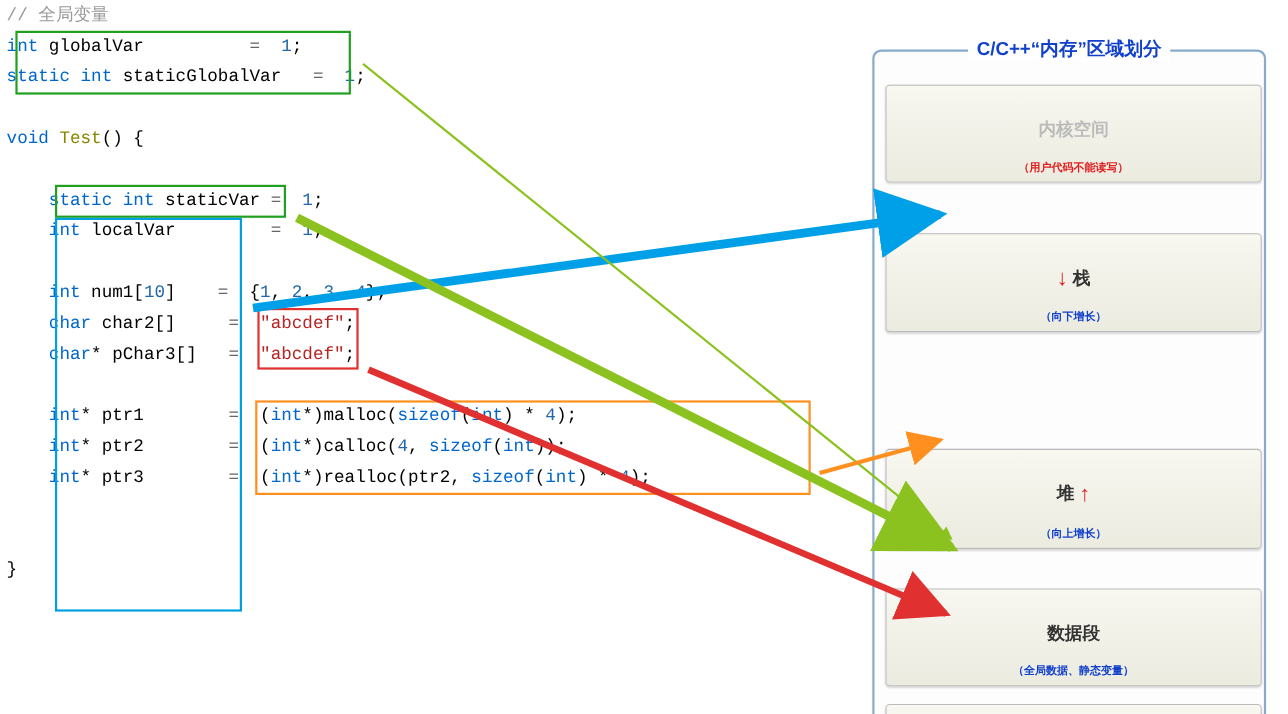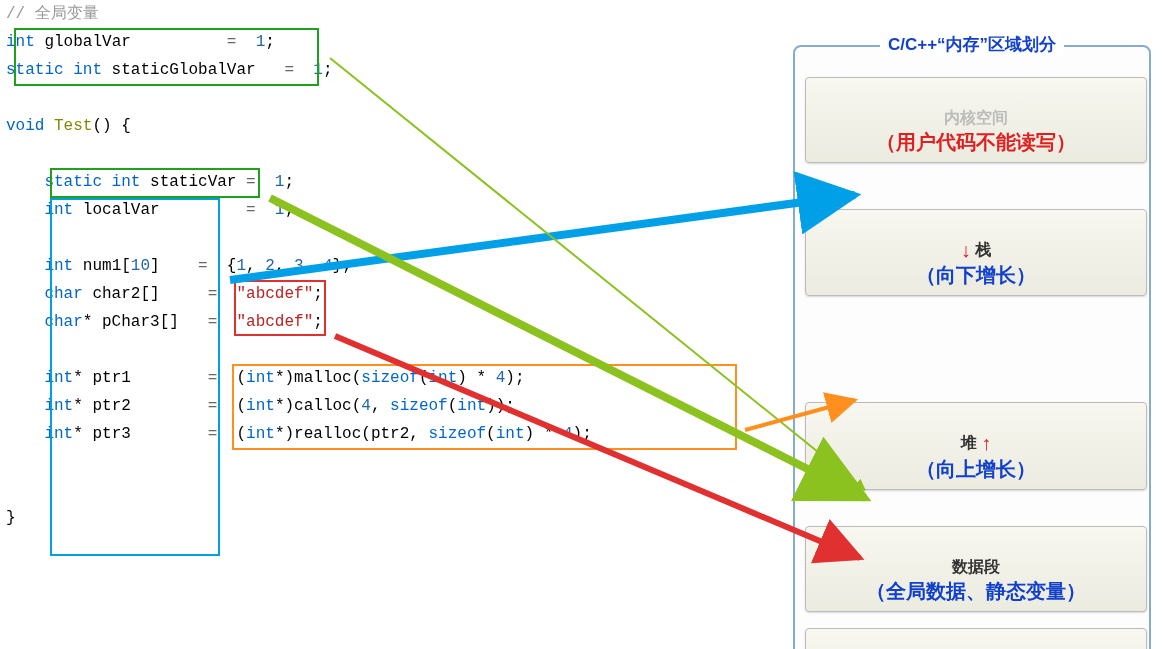--- a/index.html
+++ b/index.html
@@ -76,21 +76,21 @@
     border: 1px solid #bbb;
     border-radius: 4px;
     background: linear-gradient(#f8f7f0, #ecebe0);
     text-align: center;
     padding: 6px 4px;
     margin-bottom: 6px;
     font-family: "Microsoft YaHei", sans-serif;
     box-shadow: 0 1px 2px rgba(0,0,0,0.15);
   }
   .mem-label { color: #333; font-size: 16px; display:inline-block;margin-top:24px; }
-  .mem-sub { color: #1040cc; font-size: 20px; display: block; }
+  .mem-sub { color: #1040cc; font-size: 10px; display: block; margin-top: 16px; }
   .mem-sub.red { color: #e02020; }
   .arrow-red { color: #e02020; font-size: 20px; vertical-align: middle; }
   .spacer-xl { height: 50px; }
   .spacer-l { height: 40px; }
   .spacer-m { height: 30px; }
   .spacer-s { height: 10px; }
 
   svg.overlay {
     position: absolute;
     left: 0; top: 0;

